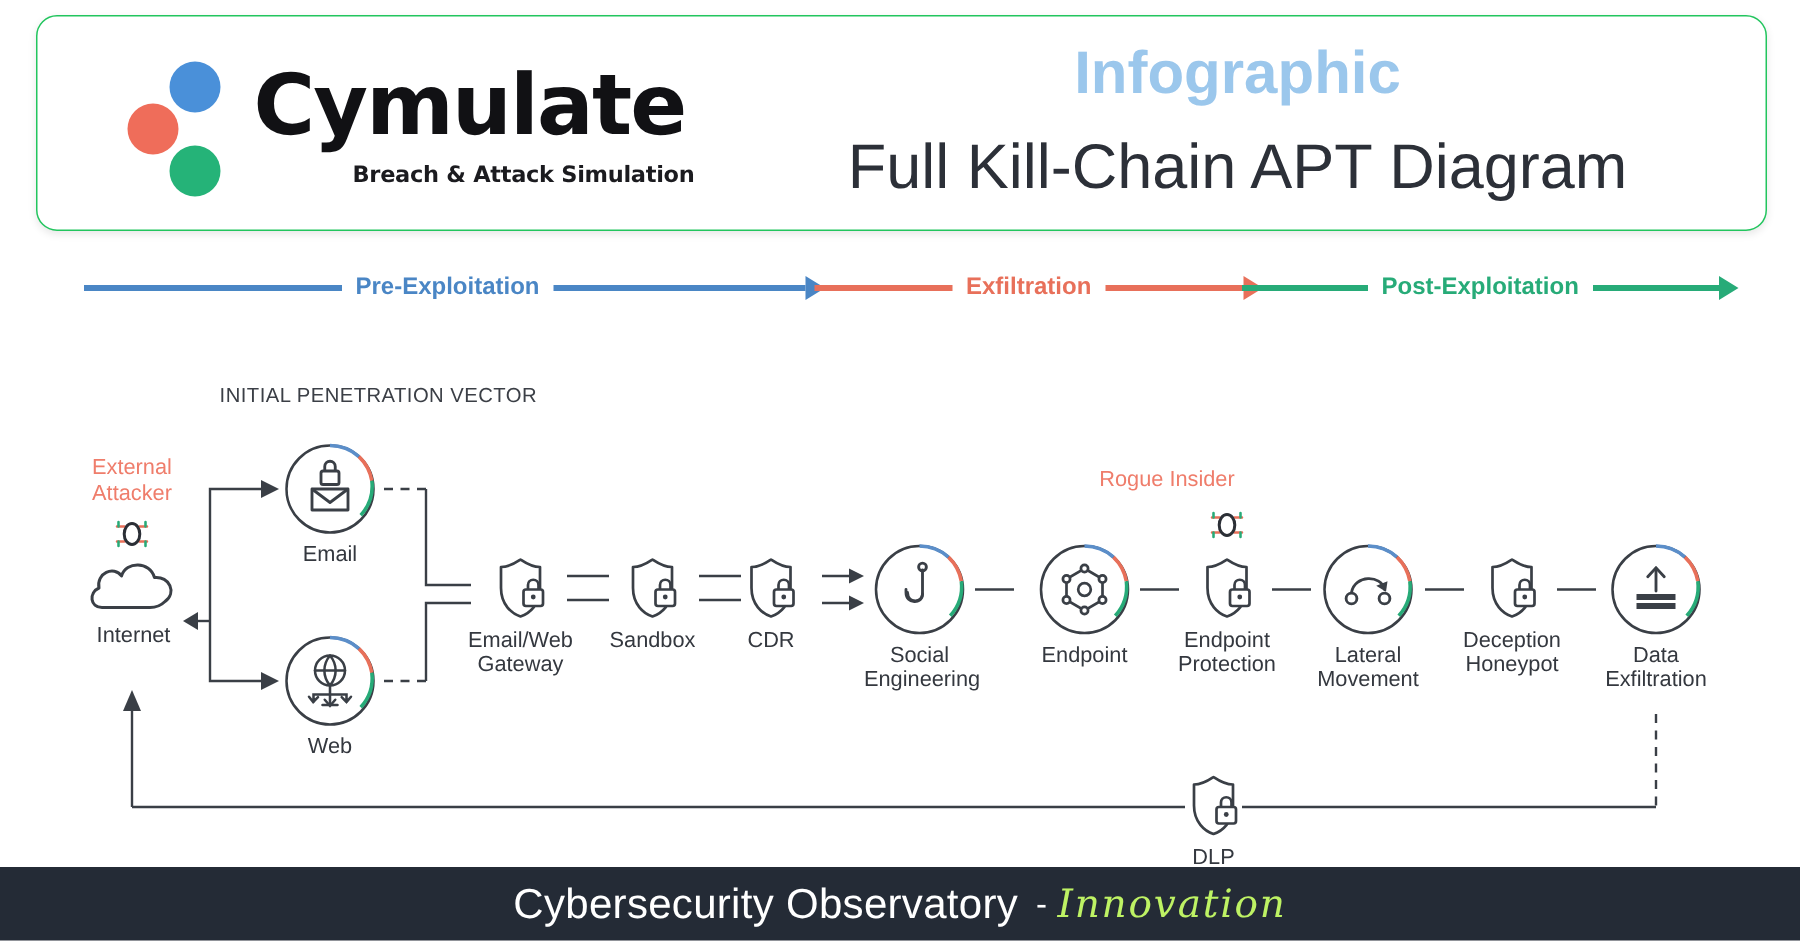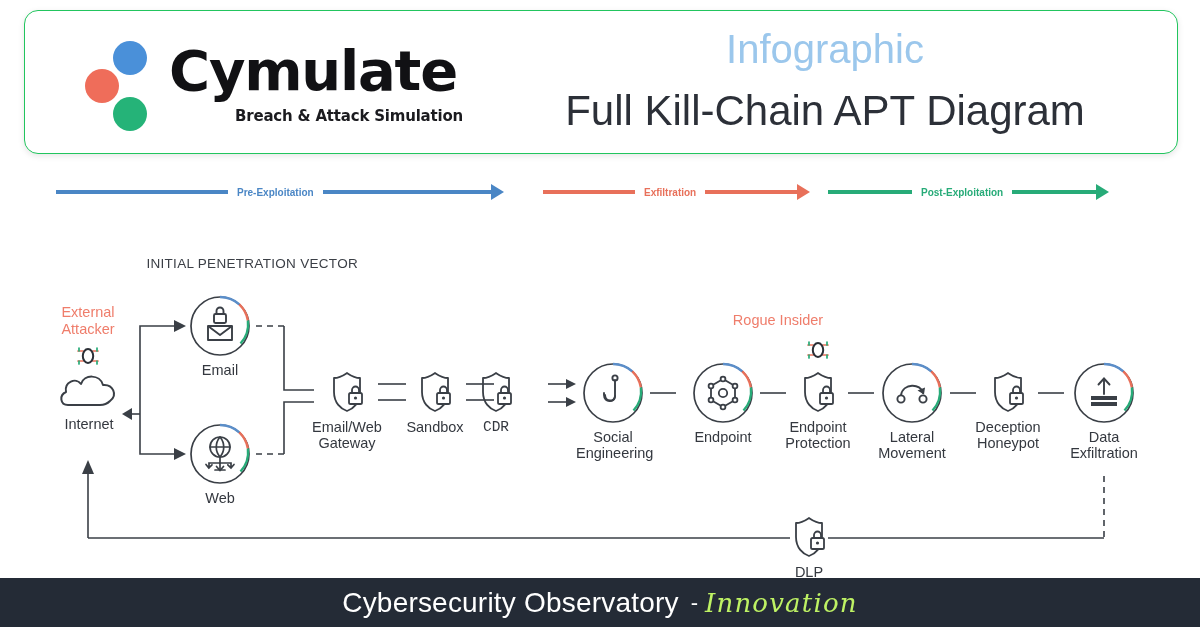--- a/index.html
+++ b/index.html
@@ -28,32 +28,32 @@
     font-size:56px;font-weight:bold;color:#111114;letter-spacing:-1.2px;
     font-family:"DejaVu Sans", sans-serif;line-height:1;
   }
   .logo-sub{
     position:absolute;left:110px;top:80px;width:290px;text-align:right;
     font-size:15px;font-weight:bold;color:#1b1b1f;letter-spacing:-0.2px;
     font-family:"DejaVu Sans", sans-serif;
   }
   .hdr-kicker{
     position:absolute;left:470px;top:16px;width:660px;text-align:center;
-    font-size:40px;color:#9bc7ec;font-weight:normal;letter-spacing:0px;
+    font-size:40px;color:#9bc7ec;font-weight:bold;letter-spacing:0px;
   }
   .hdr-title{
     position:absolute;left:440px;top:76px;width:720px;text-align:center;
     font-size:42px;color:#2c3038;font-weight:normal;
   }
 
   
   .phasebar{position:absolute;left:0;top:172px;width:1200px;height:40px;}
   .phase{position:absolute;top:0;height:40px;display:flex;align-items:center;}
   .ph-line{height:4px;flex:0 0 auto;}
-  .ph-label{font-size:10px;font-weight:bold;white-space:nowrap;padding:0 9px;}
+  .ph-label{font-size:16px;font-weight:bold;white-space:nowrap;padding:0 9px;}
   .ph-arrow{width:0;height:0;border-top:8px solid transparent;border-bottom:8px solid transparent;}
 
   
   .diagram{position:absolute;left:0;top:212px;width:1200px;height:362px;}
   svg.wires{position:absolute;left:0;top:0;width:1200px;height:362px;overflow:visible;}
 
   .node{position:absolute;text-align:center;}
   .node .cap{
     font-size:14.5px;color:#34383f;line-height:1.13;margin-top:5px;white-space:pre-line;
   }
@@ -259,21 +259,21 @@
         <svg viewBox="0 0 40 44" width="40" height="44">
           <path d="M7 8 C13 8 17 5 20 3 C23 5 27 8 33 8 V22 C33 33 26 39 20 41 C14 39 7 33 7 22 Z" fill="none" stroke="#3a3f46" stroke-width="1.8" stroke-linejoin="round"></path>
           <rect x="22" y="23" width="13" height="11" rx="1.6" fill="#fff" stroke="#3a3f46" stroke-width="1.8"></rect>
           <path d="M25 23 V20 a3.5 3.5 0 0 1 7 0 V23" fill="none" stroke="#3a3f46" stroke-width="1.8"></path>
           <circle cx="28.5" cy="28" r="1.6" fill="#3a3f46"></circle>
         </svg>
       </div>
       <div class="cap">Sandbox</div>
     </div>
 
-    <div class="node shield-node" style="left:453px;top:158px;font-family:Liberation Mono, monospace;">
+    <div class="node shield-node" style="left:471px;top:158px;">
       <div class="shield">
         <svg viewBox="0 0 40 44" width="40" height="44">
           <path d="M7 8 C13 8 17 5 20 3 C23 5 27 8 33 8 V22 C33 33 26 39 20 41 C14 39 7 33 7 22 Z" fill="none" stroke="#3a3f46" stroke-width="1.8" stroke-linejoin="round"></path>
           <rect x="22" y="23" width="13" height="11" rx="1.6" fill="#fff" stroke="#3a3f46" stroke-width="1.8"></rect>
           <path d="M25 23 V20 a3.5 3.5 0 0 1 7 0 V23" fill="none" stroke="#3a3f46" stroke-width="1.8"></path>
           <circle cx="28.5" cy="28" r="1.6" fill="#3a3f46"></circle>
         </svg>
       </div>
       <div class="cap">CDR</div>
     </div>

